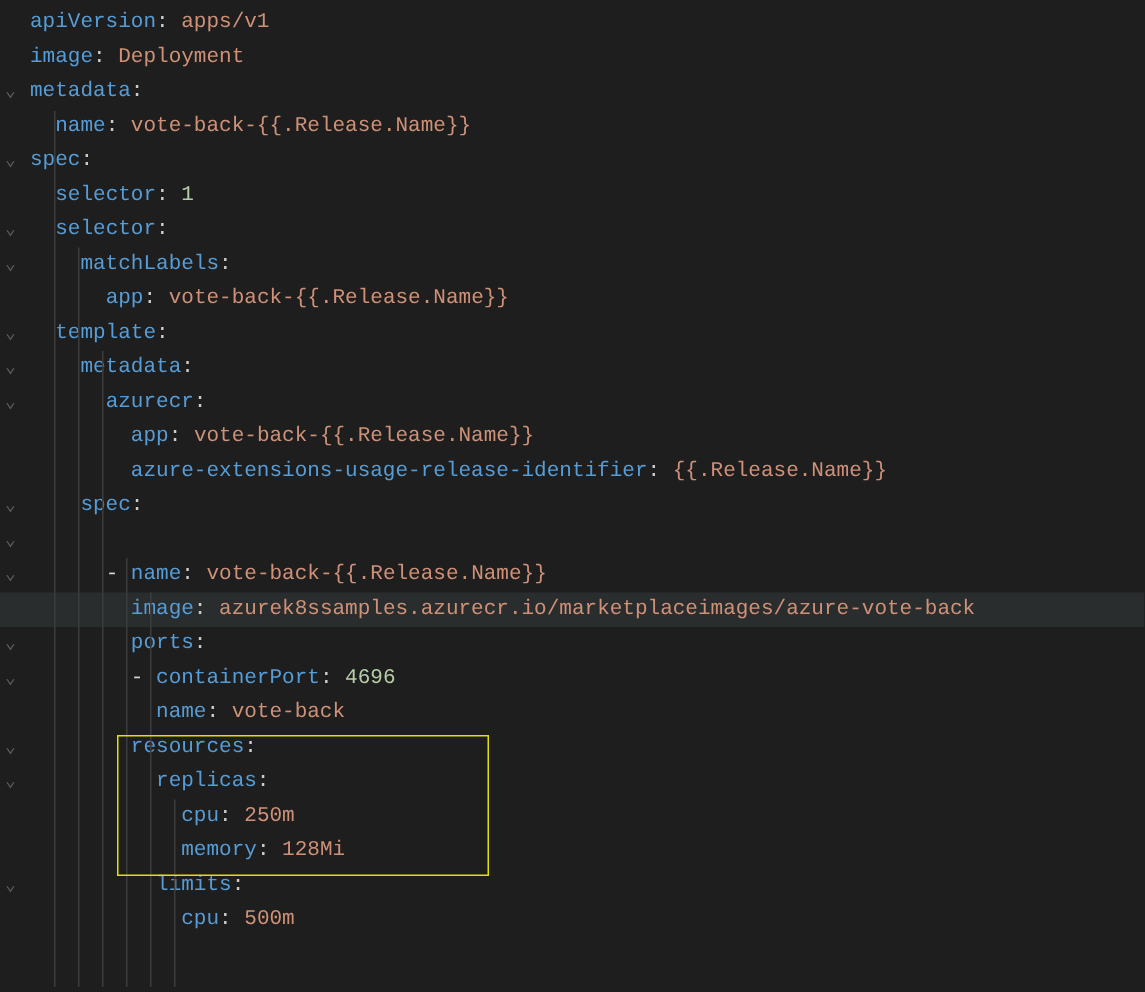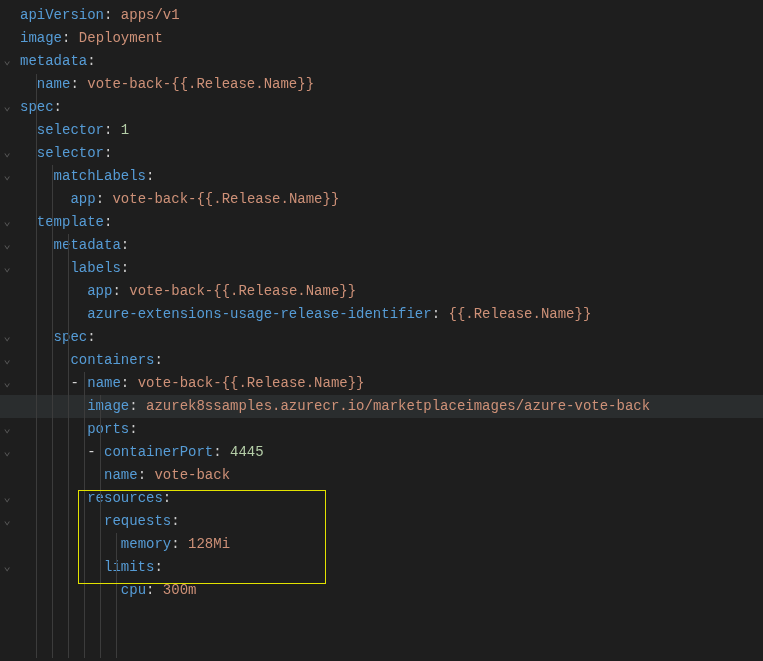--- a/index.html
+++ b/index.html
@@ -96,74 +96,77 @@
   <div class="line">
     <span class="gutter"><span class="chev">⌄</span></span>
     <span class="code">  <span class="key">template</span><span class="punct">:</span></span>
   </div>
   <div class="line">
     <span class="gutter"><span class="chev">⌄</span></span>
     <span class="code">    <span class="key">metadata</span><span class="punct">:</span></span>
   </div>
   <div class="line">
     <span class="gutter"><span class="chev">⌄</span></span>
-    <span class="code">      <span class="key">labels</span><span class="punct">:</span></span>
+    <span class="code">      <span class="key">azurecr</span><span class="punct">:</span></span>
   </div>
   <div class="line">
     <span class="gutter"></span>
     <span class="code">        <span class="key">app</span><span class="punct">:</span> <span class="str">vote-back-{{.Release.Name}}</span></span>
   </div>
   <div class="line">
     <span class="gutter"></span>
     <span class="code">        <span class="key">azure-extensions-usage-release-identifier</span><span class="punct">:</span> <span class="str">{{.Release.Name}}</span></span>
   </div>
   <div class="line">
     <span class="gutter"><span class="chev">⌄</span></span>
     <span class="code">    <span class="key">spec</span><span class="punct">:</span></span>
   </div>
   <div class="line">
     <span class="gutter"><span class="chev">⌄</span></span>
-    <span class="code">      <span class="key">containers</span><span class="punct">:</span></span>
   </div>
   <div class="line">
     <span class="gutter"><span class="chev">⌄</span></span>
     <span class="code">      <span class="dash">-</span> <span class="key">name</span><span class="punct">:</span> <span class="str">vote-back-{{.Release.Name}}</span></span>
   </div>
   <div class="line highlight-line">
     <span class="gutter"></span>
     <span class="code">        <span class="key">image</span><span class="punct">:</span> <span class="str">azurek8ssamples.azurecr.io/marketplaceimages/azure-vote-back</span></span>
   </div>
   <div class="line">
     <span class="gutter"><span class="chev">⌄</span></span>
     <span class="code">        <span class="key">ports</span><span class="punct">:</span></span>
   </div>
   <div class="line">
     <span class="gutter"><span class="chev">⌄</span></span>
-    <span class="code">        <span class="dash">-</span> <span class="key">containerPort</span><span class="punct">:</span> <span class="num">4445</span></span>
+    <span class="code">        <span class="dash">-</span> <span class="key">containerPort</span><span class="punct">:</span> <span class="num">4696</span></span>
   </div>
   <div class="line">
     <span class="gutter"></span>
     <span class="code">          <span class="key">name</span><span class="punct">:</span> <span class="str">vote-back</span></span>
   </div>
   <div class="line">
     <span class="gutter"><span class="chev">⌄</span></span>
     <span class="code">        <span class="key">resources</span><span class="punct">:</span></span>
   </div>
   <div class="line">
     <span class="gutter"><span class="chev">⌄</span></span>
-    <span class="code">          <span class="key">requests</span><span class="punct">:</span></span>
+    <span class="code">          <span class="key">replicas</span><span class="punct">:</span></span>
+  </div>
+  <div class="line">
+    <span class="gutter"></span>
+    <span class="code">            <span class="key">cpu</span><span class="punct">:</span> <span class="str">250m</span></span>
   </div>
   <div class="line">
     <span class="gutter"></span>
     <span class="code">            <span class="key">memory</span><span class="punct">:</span> <span class="str">128Mi</span></span>
   </div>
   <div class="line">
     <span class="gutter"><span class="chev">⌄</span></span>
     <span class="code">          <span class="key">limits</span><span class="punct">:</span></span>
   </div>
   <div class="line">
     <span class="gutter"></span>
-    <span class="code">            <span class="key">cpu</span><span class="punct">:</span> <span class="str">300m</span></span>
+    <span class="code">            <span class="key">cpu</span><span class="punct">:</span> <span class="str">500m</span></span>
   </div>
 
 </div>
 
 <div class="yellow-box" style="left:78px; top:490px; width:248px; height:94px;"></div>
 
 </body></html>

